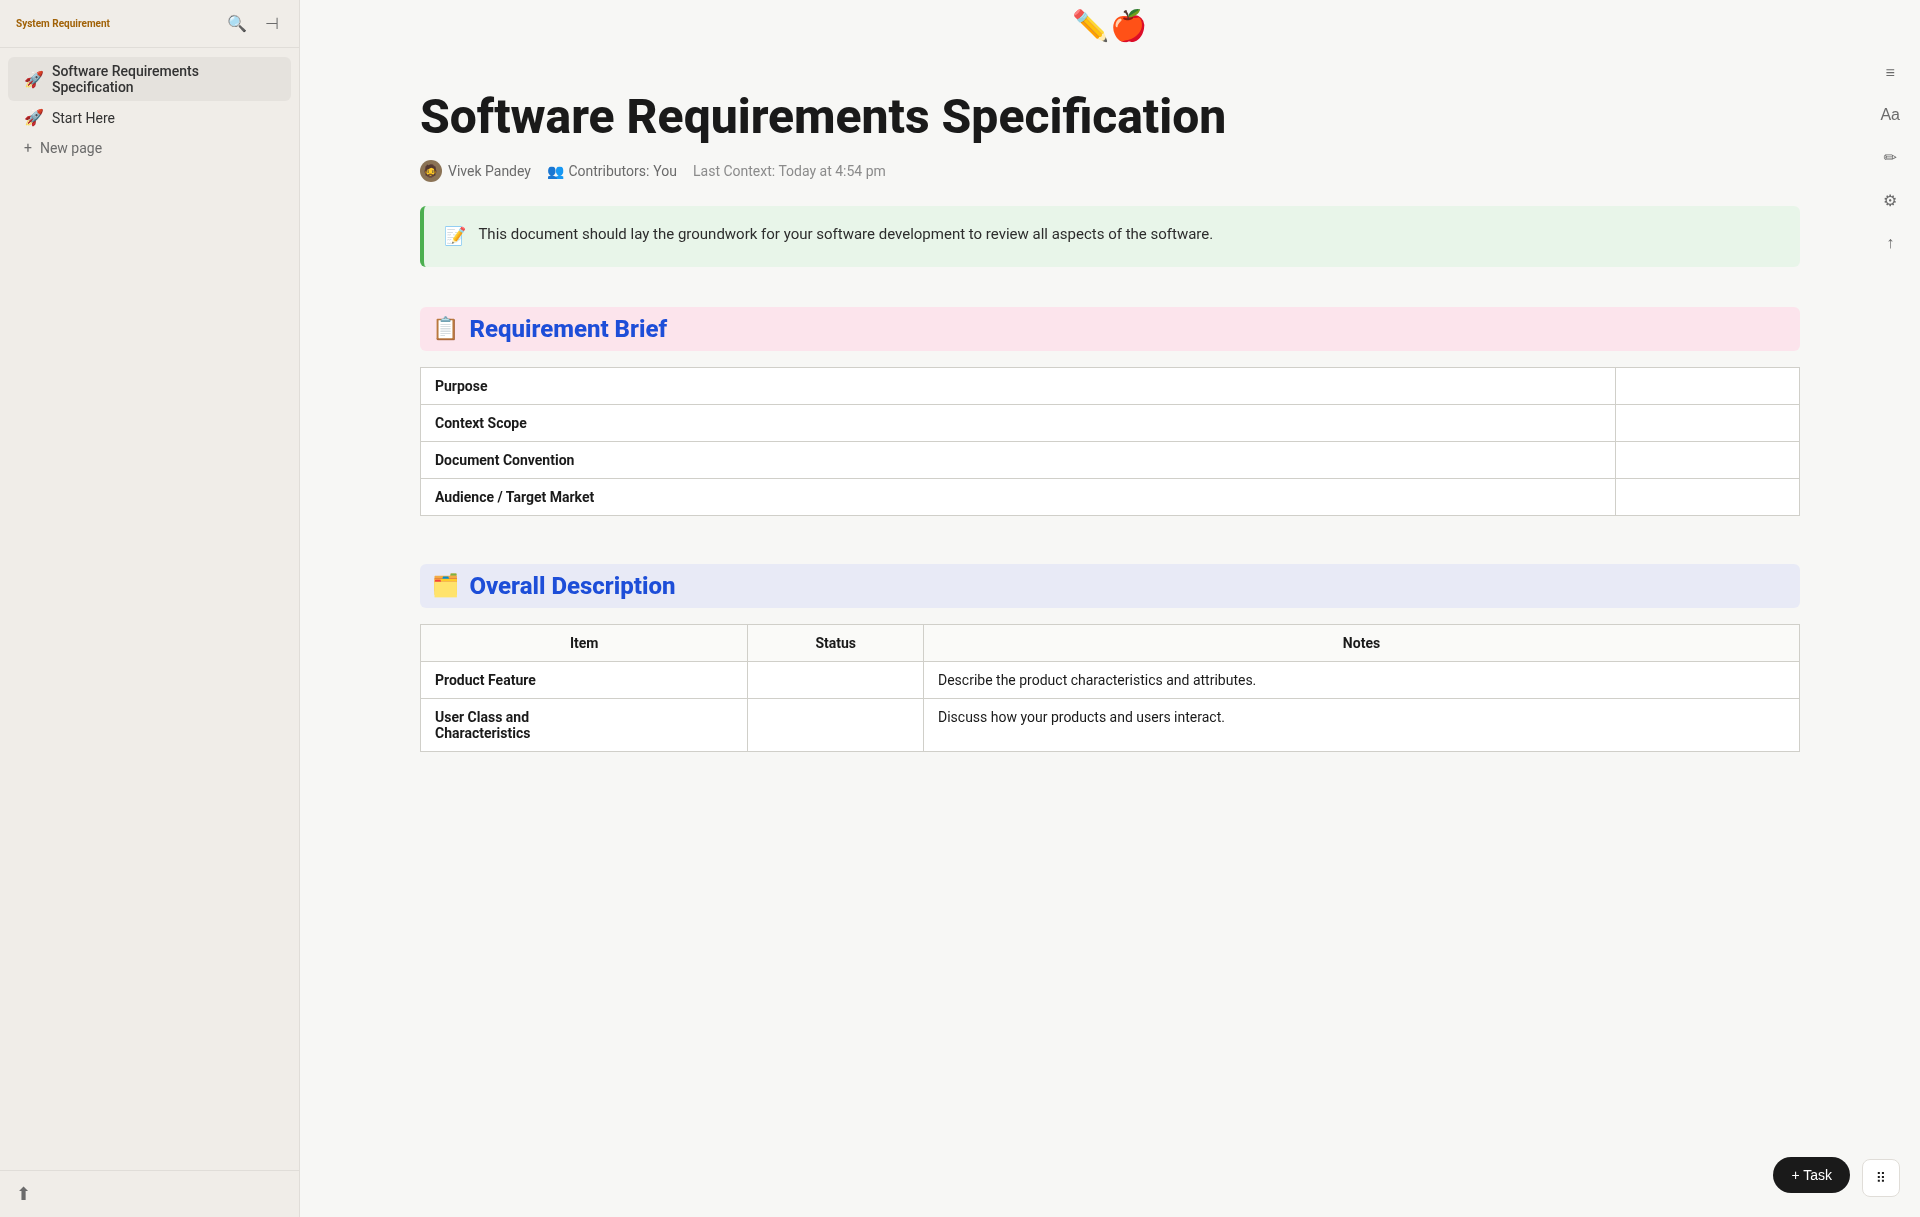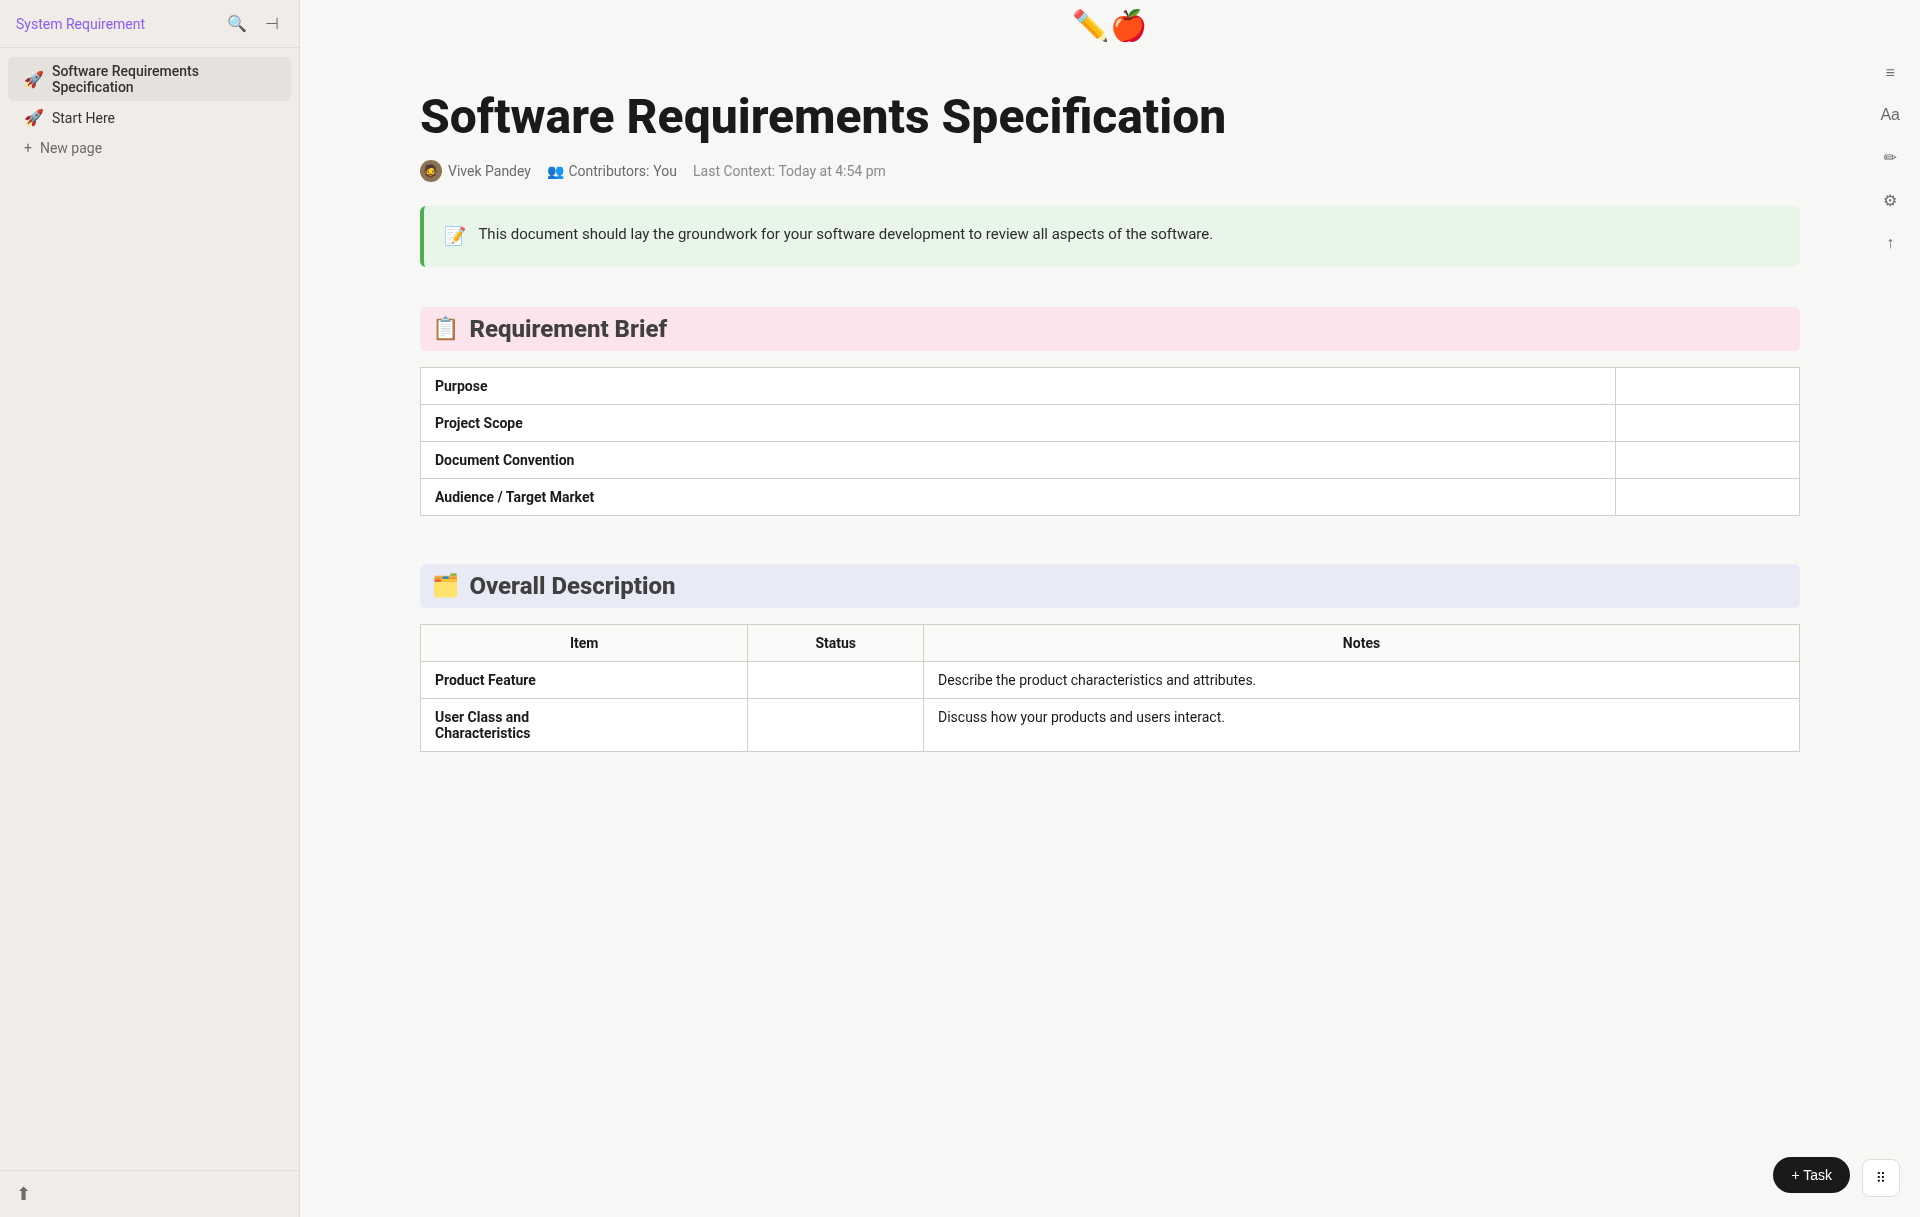--- a/index.html
+++ b/index.html
@@ -25,23 +25,23 @@
       overflow-y: auto;
     }
     .sidebar-header {
       display: flex;
       align-items: center;
       justify-content: space-between;
       padding: 12px 16px;
       border-bottom: 1px solid #e0ddd8;
     }
     .sidebar-title {
-      font-weight: 400;
-      font-size: 14px;
-      color: #8b5cf6;
+      font-weight: 700;
+      font-size: 10px;
+      color: #a16207;
     }
     .sidebar-icons {
       display: flex;
       gap: 10px;
       align-items: center;
     }
     .sidebar-icon-btn {
       background: none;
       border: none;
       cursor: pointer;
@@ -177,21 +177,21 @@
       margin-bottom: 16px;
       padding: 8px 12px;
       border-radius: 6px;
     }
     .section-heading.pink-bg { background: #fce4ec; }
     .section-heading.blue-bg { background: #e8eaf6; }
     .section-heading-emoji { font-size: 22px; }
     .section-heading-text {
       font-size: 24px;
       font-weight: 800;
-      color: #404040;
+      color: #1d4ed8;
     }
 
     
     .data-table {
       width: 100%;
       border-collapse: collapse;
       margin-bottom: 28px;
       background: white;
       border: 1px solid #d0cfc9;
     }
@@ -341,21 +341,21 @@
       <span class="section-heading-emoji">📋</span>
       <span class="section-heading-text">Requirement Brief</span>
     </div>
     <table class="data-table">
       <tbody>
         <tr>
           <td>Purpose</td>
           <td></td>
         </tr>
         <tr>
-          <td>Project Scope</td>
+          <td>Context Scope</td>
           <td></td>
         </tr>
         <tr>
           <td>Document Convention</td>
           <td></td>
         </tr>
         <tr>
           <td>Audience / Target Market</td>
           <td></td>
         </tr>

